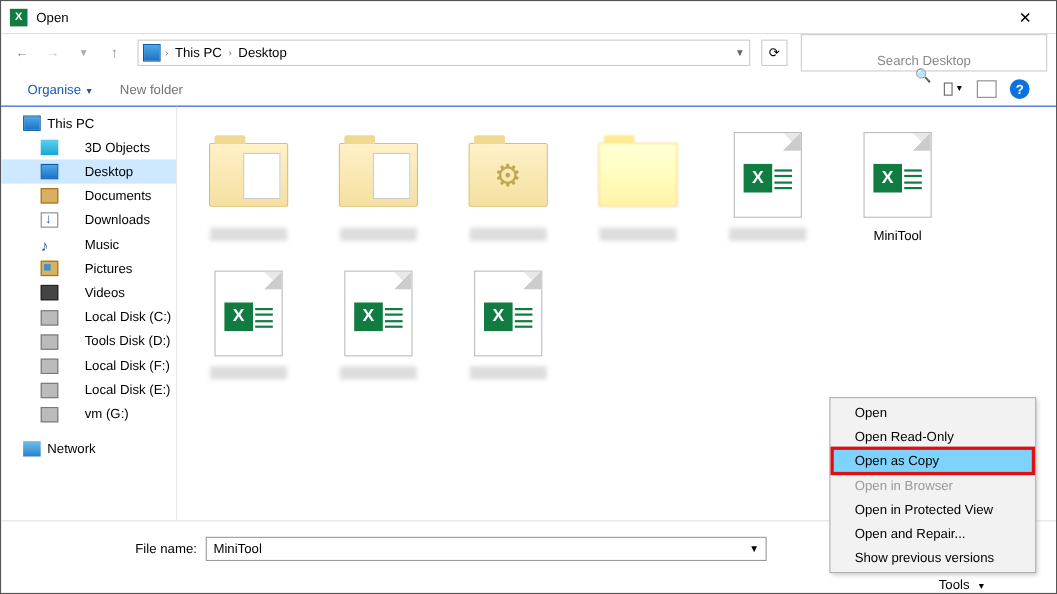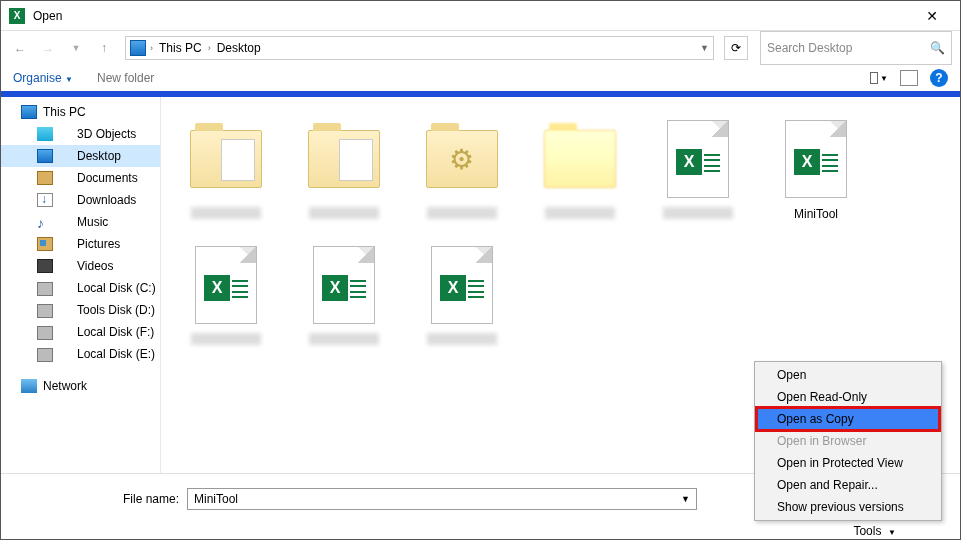--- a/index.html
+++ b/index.html
@@ -11,24 +11,24 @@
 .titlebar .close { width: 40px; text-align: center; font-size: 14px; }
 
 .navbar { height: 34px; display: flex; align-items: center; padding: 0 8px; gap: 6px; }
 .nav-btn { width: 22px; height: 22px; display: flex; align-items: center; justify-content: center; color: #888; }
 .nav-path { flex: 1; height: 24px; border: 1px solid #ccc; display: flex; align-items: center; padding: 0 4px; gap: 4px; margin-left: 4px; margin-right: 4px; }
 .pc-icon { width: 16px; height: 16px; background: linear-gradient(#4fa8e8,#1a73c8); border: 1px solid #0a5aa8; }
 .crumb { padding: 0 2px; }
 .crumb-sep { color: #666; font-size: 9px; }
 .nav-path .spacer { flex: 1; }
 .refresh { width: 24px; height: 24px; border: 1px solid #ccc; display: flex; align-items: center; justify-content: center; margin-right: 6px; }
-.search { width: 192px; height: 24px; border: 1px solid #ccc; display: flex; align-items: center; padding: 16px 6px; color: #888; }
+.search { width: 224px; height: 24px; border: 1px solid #ccc; display: flex; align-items: center; padding: 16px 6px; color: #888; flex-direction: column; }
 .search span:first-child { flex: 1; }
 
-.toolbar { height: 32px; display: flex; align-items: center; padding: 0 12px; border-bottom: 6px solid #1d4ed8; }
+.toolbar { height: 32px; display: flex; align-items: center; padding: 0 24px; border-bottom: 1px solid #1d4ed8; }
 .toolbar .org { color: #1259b3; margin-right: 24px; }
 .toolbar .nf { color: #737373; }
 .toolbar .right { margin-left: auto; display: flex; gap: 12px; align-items: center; }
 .toolbar .tico { width: 18px; height: 16px; border: 1px solid #888; }
 .help { width: 18px; height: 18px; border-radius: 50%; background: #0a73e0; color: #fff; display: flex; align-items: center; justify-content: center; font-weight: bold; font-size: 12px; }
 
 .body { display: flex; height: 376px; }
 .tree { width: 160px; border-right: 1px solid #e8e8e8; padding: 4px 0; overflow: hidden; }
 .tnode { height: 22px; display: flex; align-items: center; padding-left: 20px; gap: 6px; }
 .tnode.child { padding-left: 36px; gap: 24px; }
@@ -69,21 +69,21 @@
 .footer { border-top: 1px solid #e0e0e0; padding: 14px 18px 12px; }
 .frow1 { display:flex; align-items:center; }
 .flbl { width: 168px; text-align:right; padding-right: 8px; }
 .fname { flex:1; max-width: 510px; height: 22px; border: 1px solid #999; padding: 0 6px; display:flex; align-items:center; }
 .fname span:first-child { flex:1; }
 .frow2 { display:flex; justify-content:flex-end; padding-top: 12px; padding-right: 40px; }
 .tools { padding: 2px 6px; }
 
 .context { position:absolute; right: 18px; top: 360px; width: 188px; background:#f2f2f2; border:1px solid #b0b0b0; box-shadow: 2px 2px 4px rgba(0,0,0,.2); padding:2px; }
 .ctx-item { height: 22px; display:flex; align-items:center; padding-left: 20px; }
-.ctx-item.hl { background:#3b82f6; outline: 3px solid #e01010; outline-offset: -1px; }
+.ctx-item.hl { background:#7dd3fc; outline: 3px solid #e01010; outline-offset: -1px; }
 .ctx-item.dis { color:#999; }
 </style>
 </head>
 <body>
 
 <div class="titlebar">
   <div class="app-icon">X</div>
   <div class="title">Open</div>
   <div class="close">✕</div>
 </div>
@@ -165,20 +165,24 @@
         <span>Tools Disk (D:)</span>
       </div>
     <div class="tnode child">
         <div class="ic ic-disk"></div>
         <span>Local Disk (F:)</span>
       </div>
     <div class="tnode child">
         <div class="ic ic-disk"></div>
         <span>Local Disk (E:)</span>
       </div>
+    <div class="tnode child">
+        <div class="ic ic-disk"></div>
+        <span>vm (G:)</span>
+      </div>
     <div style="height:10px"></div>
     <div class="tnode">
         <div class="ic ic-net"></div>
         <span>Network</span>
       </div>
   </div>
 
   <div class="files" id="files">
       <div class="fitem">
         <div class="ficon">

